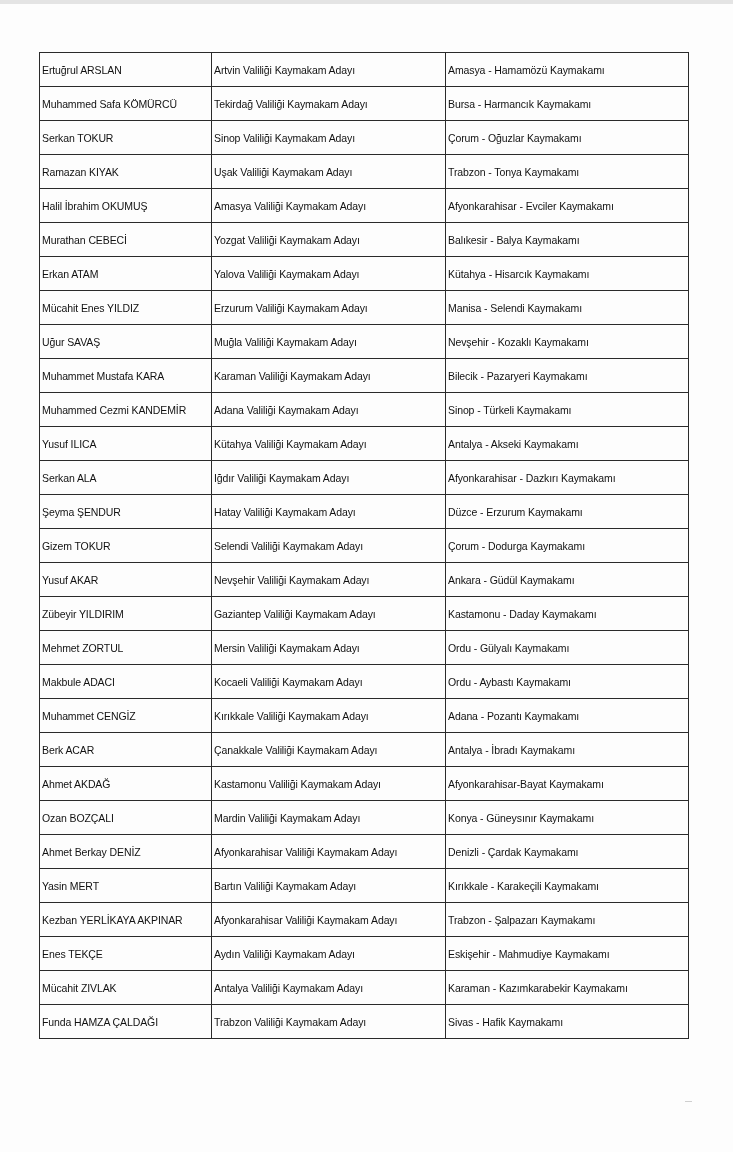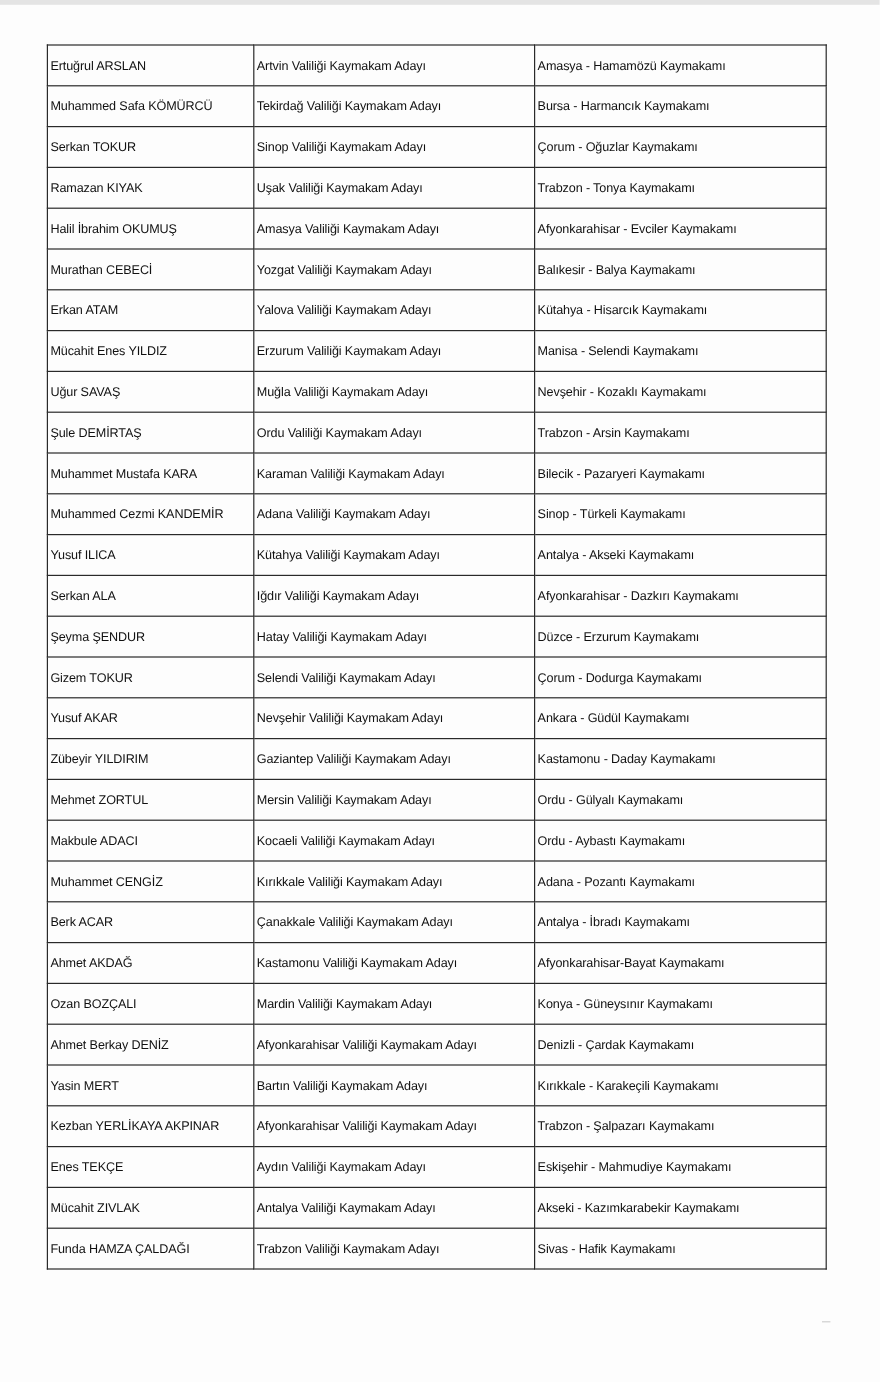--- a/index.html
+++ b/index.html
@@ -16,21 +16,21 @@
     }
     .top-shade {
       position: absolute;
       left: 0; top: 0;
       width: 733px; height: 4px;
       background: #e4e4e4;
     }
     .doc-table {
       position: absolute;
       left: 39px;
-      top: 37px;
+      top: 52px;
       width: 581px;
       border-collapse: collapse;
       table-layout: fixed;
       border: 1.5px solid #222;
     }
     .doc-table td {
       border: 1px solid #2a2a2a;
       height: 33px;
       padding: 0 0 0 2px;
       font-size: 10.5px;
@@ -103,25 +103,20 @@
         <td>Mücahit Enes YILDIZ</td>
         <td>Erzurum Valiliği Kaymakam Adayı</td>
         <td>Manisa - Selendi Kaymakamı</td>
       </tr>
       <tr>
         <td>Uğur SAVAŞ</td>
         <td>Muğla Valiliği Kaymakam Adayı</td>
         <td>Nevşehir - Kozaklı Kaymakamı</td>
       </tr>
       <tr>
-        <td>Şule DEMİRTAŞ</td>
-        <td>Ordu Valiliği Kaymakam Adayı</td>
-        <td>Trabzon - Arsin Kaymakamı</td>
-      </tr>
-      <tr>
         <td>Muhammet Mustafa KARA</td>
         <td>Karaman Valiliği Kaymakam Adayı</td>
         <td>Bilecik - Pazaryeri Kaymakamı</td>
       </tr>
       <tr>
         <td>Muhammed Cezmi KANDEMİR</td>
         <td>Adana Valiliği Kaymakam Adayı</td>
         <td>Sinop - Türkeli Kaymakamı</td>
       </tr>
       <tr>
@@ -200,21 +195,21 @@
         <td>Trabzon - Şalpazarı Kaymakamı</td>
       </tr>
       <tr>
         <td>Enes TEKÇE</td>
         <td>Aydın Valiliği Kaymakam Adayı</td>
         <td>Eskişehir - Mahmudiye Kaymakamı</td>
       </tr>
       <tr>
         <td>Mücahit ZIVLAK</td>
         <td>Antalya Valiliği Kaymakam Adayı</td>
-        <td>Akseki - Kazımkarabekir Kaymakamı</td>
+        <td>Karaman - Kazımkarabekir Kaymakamı</td>
       </tr>
       <tr>
         <td>Funda HAMZA ÇALDAĞI</td>
         <td>Trabzon Valiliği Kaymakam Adayı</td>
         <td>Sivas - Hafik Kaymakamı</td>
       </tr>
     </tbody>
 </table>
 
 <div class="page-mark"></div>

